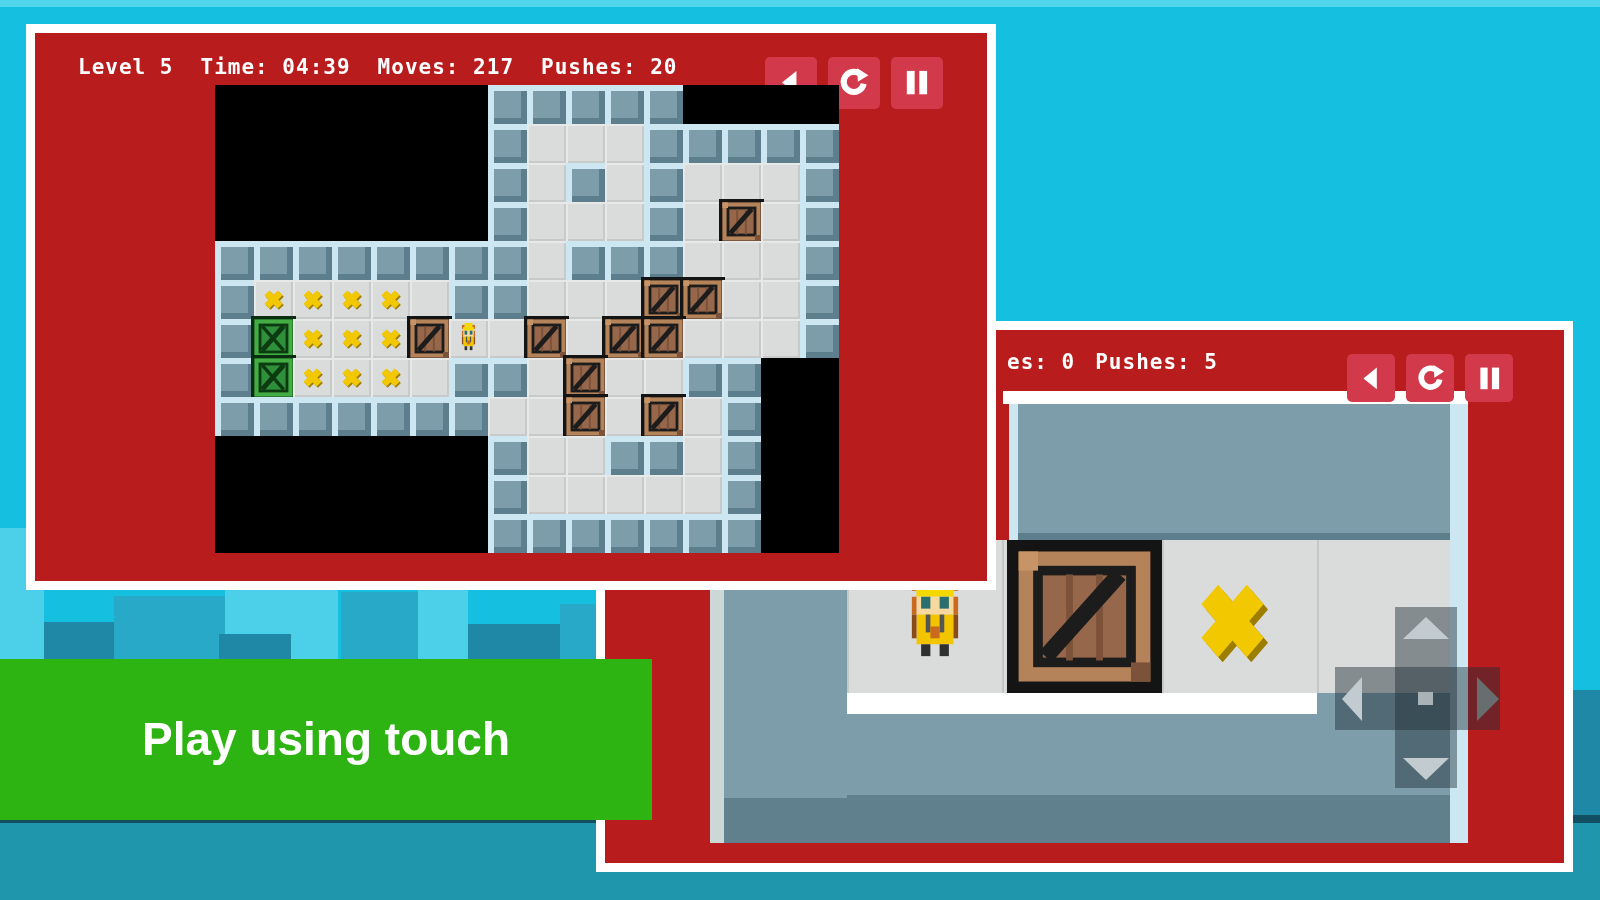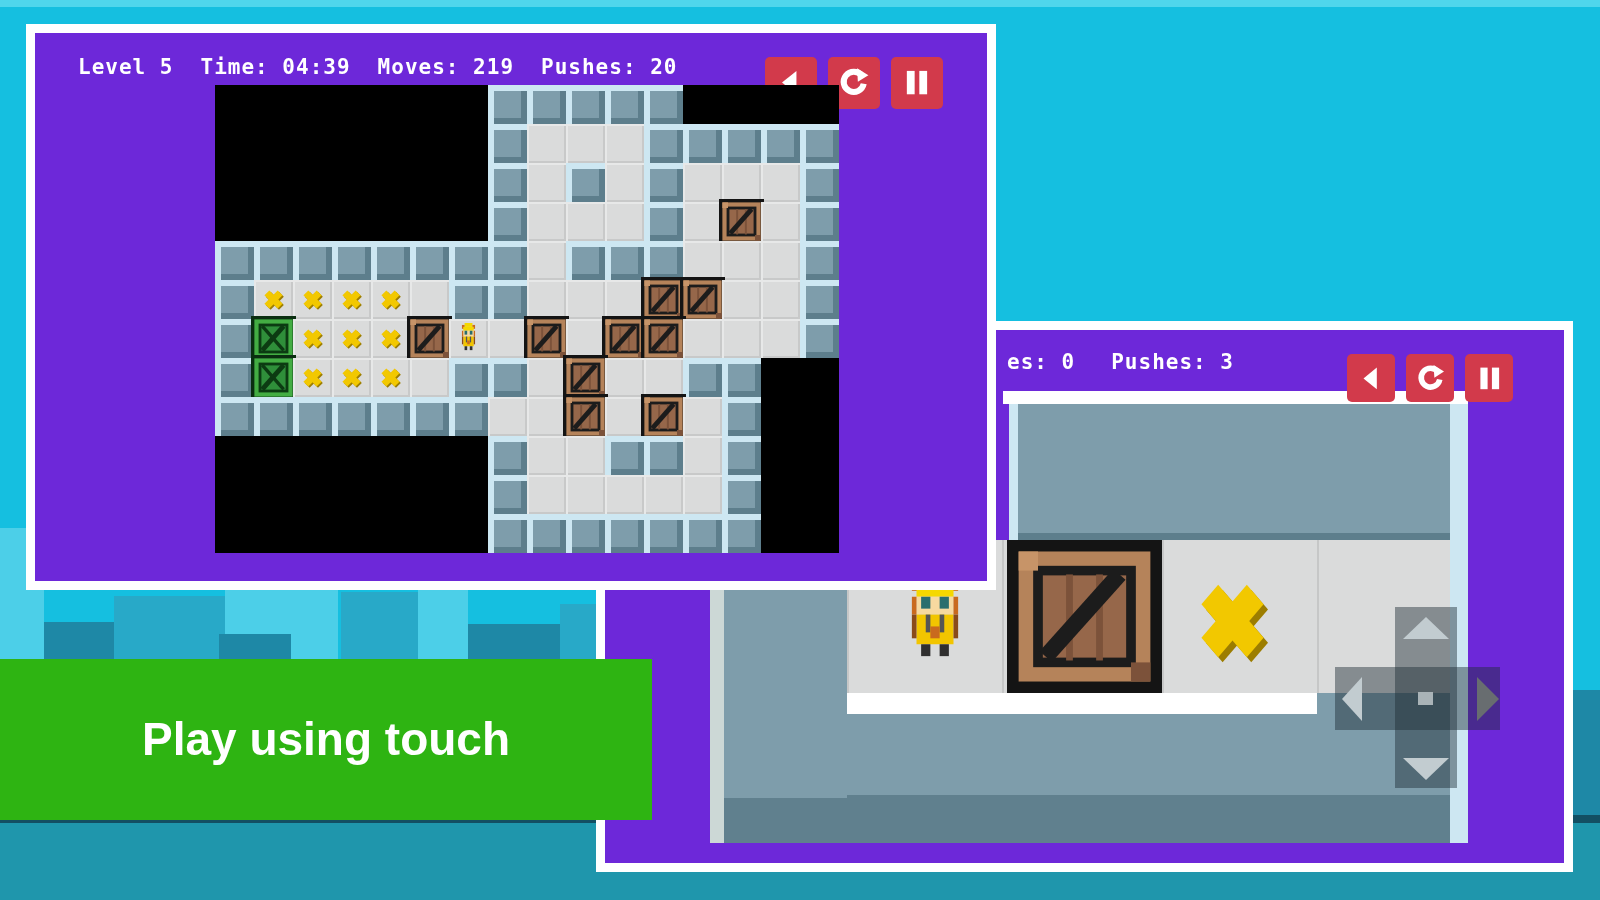--- a/index.html
+++ b/index.html
@@ -11,28 +11,28 @@
   
   .bg-top-strip{left:0;top:0;width:1600px;height:7px;background:#4fd6ec;}
   .building{bottom:85px;}
   .ground-line{left:0;top:815px;width:1600px;height:8px;background:#134f63;}
   .ground{left:0;top:823px;width:1600px;height:77px;background:#1f96ac;}
 
   
   .shot{background:#000;border:9px solid #fff;}
   #shot1{left:26px;top:24px;width:970px;height:566px;z-index:3;}
   #shot2{left:596px;top:321px;width:977px;height:551px;z-index:2;}
-  .shot-inner{position:relative;width:100%;height:100%;background:#6d28d9;overflow:hidden;}
+  .shot-inner{position:relative;width:100%;height:100%;background:#b91c1c;overflow:hidden;}
 
   
   .hud{display:flex;gap:27px;color:#fff;
        font-family:"DejaVu Sans Mono",monospace;font-weight:bold;
        font-size:21px;letter-spacing:1px;white-space:pre;}
   #shot1 .hud{left:43px;top:22px;}
-  #shot2 .hud{left:402px;top:20px;gap:36px;}
+  #shot2 .hud{left:402px;top:20px;gap:20px;}
 
   
   .btn-row{display:flex;gap:11px;}
   #shot1 .btn-row{left:730px;top:24px;}
   #shot2 .btn-row{left:742px;top:24px;z-index:6;}
   .gbtn{width:52px;height:52px;background:var(--btn-red,#d23a4b);border-radius:5px;
         display:flex;align-items:center;justify-content:center;}
   #shot2 .gbtn{width:48px;height:48px;}
   .gbtn svg{width:60%;height:60%;}
 
@@ -171,21 +171,21 @@
       <div class="abs building" style="left: 560px; width: 40px; top: 604px; height: 211px; background: rgb(40, 169, 200);"></div>
       <div class="abs building" style="left: 1573px; width: 27px; top: 690px; height: 125px; background: rgb(30, 136, 166);"></div>
     </div>
   <div class="abs ground-line"></div>
   <div class="abs ground"></div>
 
   <div id="shot2" class="abs shot">
     <div class="shot-inner">
       <div class="abs hud">
         <span>es: 0</span>
-        <span>Pushes: 3</span>
+        <span>Pushes: 5</span>
       </div>
 
       <div class="sc sc-whiteline"></div>
       <div class="sc sc-topwall"></div>
       <div class="sc sc-leftwall"></div>
       <div class="sc sc-floor">
         <span class="tl" style="left:0px"></span>
           <span class="tl" style="left:155px"></span>
         <span class="tl" style="left:315px"></span>
           <span class="tl" style="left:470px"></span>
@@ -233,21 +233,21 @@
           </div>
         </div>
     </div>
   </div>
 
   <div id="shot1" class="abs shot">
     <div class="shot-inner">
       <div class="abs hud">
         <span>Level 5</span>
         <span>Time: 04:39</span>
-        <span>Moves: 219</span>
+        <span>Moves: 217</span>
         <span>Pushes: 20</span>
       </div>
       <div class="abs btn-row">
           <div class="gbtn">
             <svg viewBox="0 0 16 16">
               <use href="#ic-back"></use>
             </svg>
           </div>
           <div class="gbtn">
             <svg viewBox="0 0 16 16">

